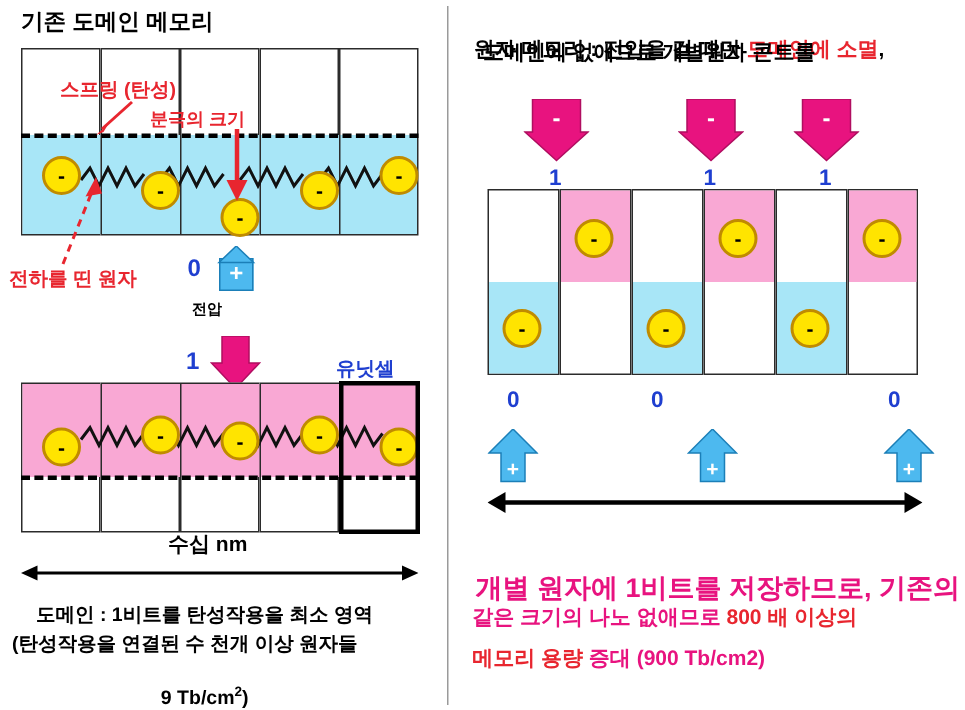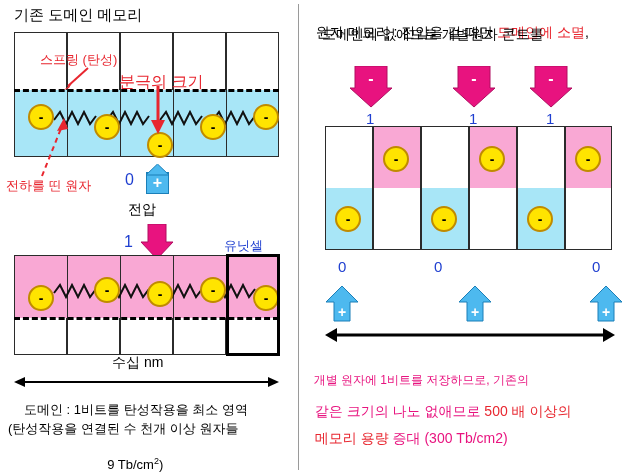--- a/index.html
+++ b/index.html
@@ -24,21 +24,21 @@
   .atom{
     position:absolute;width:26px;height:26px;border-radius:50%;
     background:#ffe400;border:2px solid #c08b00;box-sizing:border-box;
     color:#000;font-size:14px;font-weight:bold;text-align:center;line-height:22px;
   }
   
   .t-black{color:#000;}
   .t-red{color:#e8262f;}
   .t-blue{color:#1f3fd0;}
   .t-magenta{color:#e8137f;}
-  .bold{font-weight:normal;}
+  .bold{font-weight:bold;}
   .sq{
     position:absolute;box-sizing:border-box;
     background:#4db9ef;border:1px solid #1b7fb8;
     display:flex;align-items:center;justify-content:center;
     color:#fff;font-weight:bold;font-size:16px;
   }
   .unitcell{position:absolute;box-sizing:border-box;border:3px solid #000;}
 </style>
 </head>
 <body>
@@ -77,41 +77,41 @@
   <div class="atom" style="left:186px;top:82px;">-</div>
   <div class="atom" style="left:239px;top:72px;">-</div>
 </div>
 
 <div class="abs txt t-red bold" style="left:40px;top:52px;font-size:13px;">스프링 (탄성)</div>
 <svg class="abs" style="left:50px;top:66px;" width="60" height="26">
   <line x1="38" y1="2" x2="18" y2="20" stroke="#e8262f" stroke-width="2"></line>
   <polygon points="14,24 22,17 19,22" fill="#e8262f"></polygon>
 </svg>
 
-<div class="abs txt t-red bold" style="left:119px;top:72px;font-size:16px;">분극의 크기</div>
+<div class="abs txt t-red bold" style="left:100px;top:72px;font-size:12px;">분극의 크기</div>
 <svg class="abs" style="left:148px;top:86px;" width="20" height="50">
   <line x1="10" y1="0" x2="10" y2="38" stroke="#e8262f" stroke-width="3"></line>
   <polygon points="10,48 3,34 17,34" fill="#e8262f"></polygon>
 </svg>
 
 <div class="abs txt t-red bold" style="left:6px;top:178px;font-size:13px;">전하를 띤 원자</div>
 <svg class="abs" style="left:28px;top:118px;" width="50" height="62">
   <line x1="14" y1="58" x2="34" y2="8" stroke="#e8262f" stroke-width="2" stroke-dasharray="5,4"></line>
   <polygon points="36,0 29,13 40,11" fill="#e8262f"></polygon>
 </svg>
 
 <div class="abs txt t-blue bold" style="left:125px;top:170px;font-size:16px;">0</div>
 <div class="sq" style="left:146px;top:172px;width:23px;height:22px;">
   <span>+</span>
 </div>
 <svg class="abs" style="left:143px;top:164px;" width="29" height="12">
   <polygon points="14.5,0 3,11 26,11" fill="#4db9ef" stroke="#1b7fb8" stroke-width="1"></polygon>
 </svg>
 
-<div class="abs txt t-black bold" style="left:128px;top:201px;font-size:14px;">전압</div>
+<div class="abs txt t-black bold" style="left:128px;top:201px;font-size:10px;">전압</div>
 
 <div class="abs txt t-blue bold" style="left:124px;top:232px;font-size:16px;">1</div>
 <svg class="abs" style="left:140px;top:224px;" width="34" height="36">
   <polygon points="8,0 26,0 26,18 33,18 17,35 1,18 8,18" fill="#e8137f" stroke="#b00e60" stroke-width="1"></polygon>
 </svg>
 
 <div class="abs" style="left:14px;top:255px;width:265px;height:100px;">
   <div class="cellbox white" style="left:0px;top:0px;width:53px;height:100px;"></div>
   <div class="cellbox white" style="left:53px;top:0px;width:53px;height:100px;"></div>
   <div class="cellbox white" style="left:106px;top:0px;width:53px;height:100px;"></div>
@@ -217,21 +217,21 @@
   <polygon points="17,0 33,16 25,16 25,35 9,35 9,16 1,16" fill="#4db9ef" stroke="#1b7fb8" stroke-width="1"></polygon>
   <text x="17" y="31" fill="#ffffff" font-size="14" font-weight="bold" text-anchor="middle" font-family="Liberation Sans, sans-serif">+</text>
 </svg>
 
 <svg class="abs" style="left:325px;top:327px;" width="290" height="16">
   <line x1="9" y1="8" x2="281" y2="8" stroke="#000" stroke-width="3"></line>
   <polygon points="0,8 12,1 12,15" fill="#000"></polygon>
   <polygon points="290,8 278,1 278,15" fill="#000"></polygon>
 </svg>
 
-<div class="abs txt bold" style="left:307px;top:358px;font-size:12px;">
+<div class="abs txt bold" style="left:307px;top:358px;font-size:18px;">
   <span class="t-magenta">개별 원자에 1비트를 저장</span><span class="t-magenta">하므로, 기존의</span>
 </div>
 <div class="abs txt bold" style="left:307px;top:385px;font-size:14px;">
-  <span class="t-magenta">같은 크기의 나노 없애므로 </span><span class="t-red">500 배 이상의</span>
+  <span class="t-magenta">같은 크기의 나노 없애므로 </span><span class="t-red">800 배 이상의</span>
 </div>
 <div class="abs txt bold" style="left:307px;top:412px;font-size:14px;">
-  <span class="t-red">메모리 용량</span><span class="t-magenta"> 증대 (300 Tb/cm2)</span>
+  <span class="t-red">메모리 용량</span><span class="t-magenta"> 증대 (900 Tb/cm2)</span>
 </div>
 
 </body></html>

